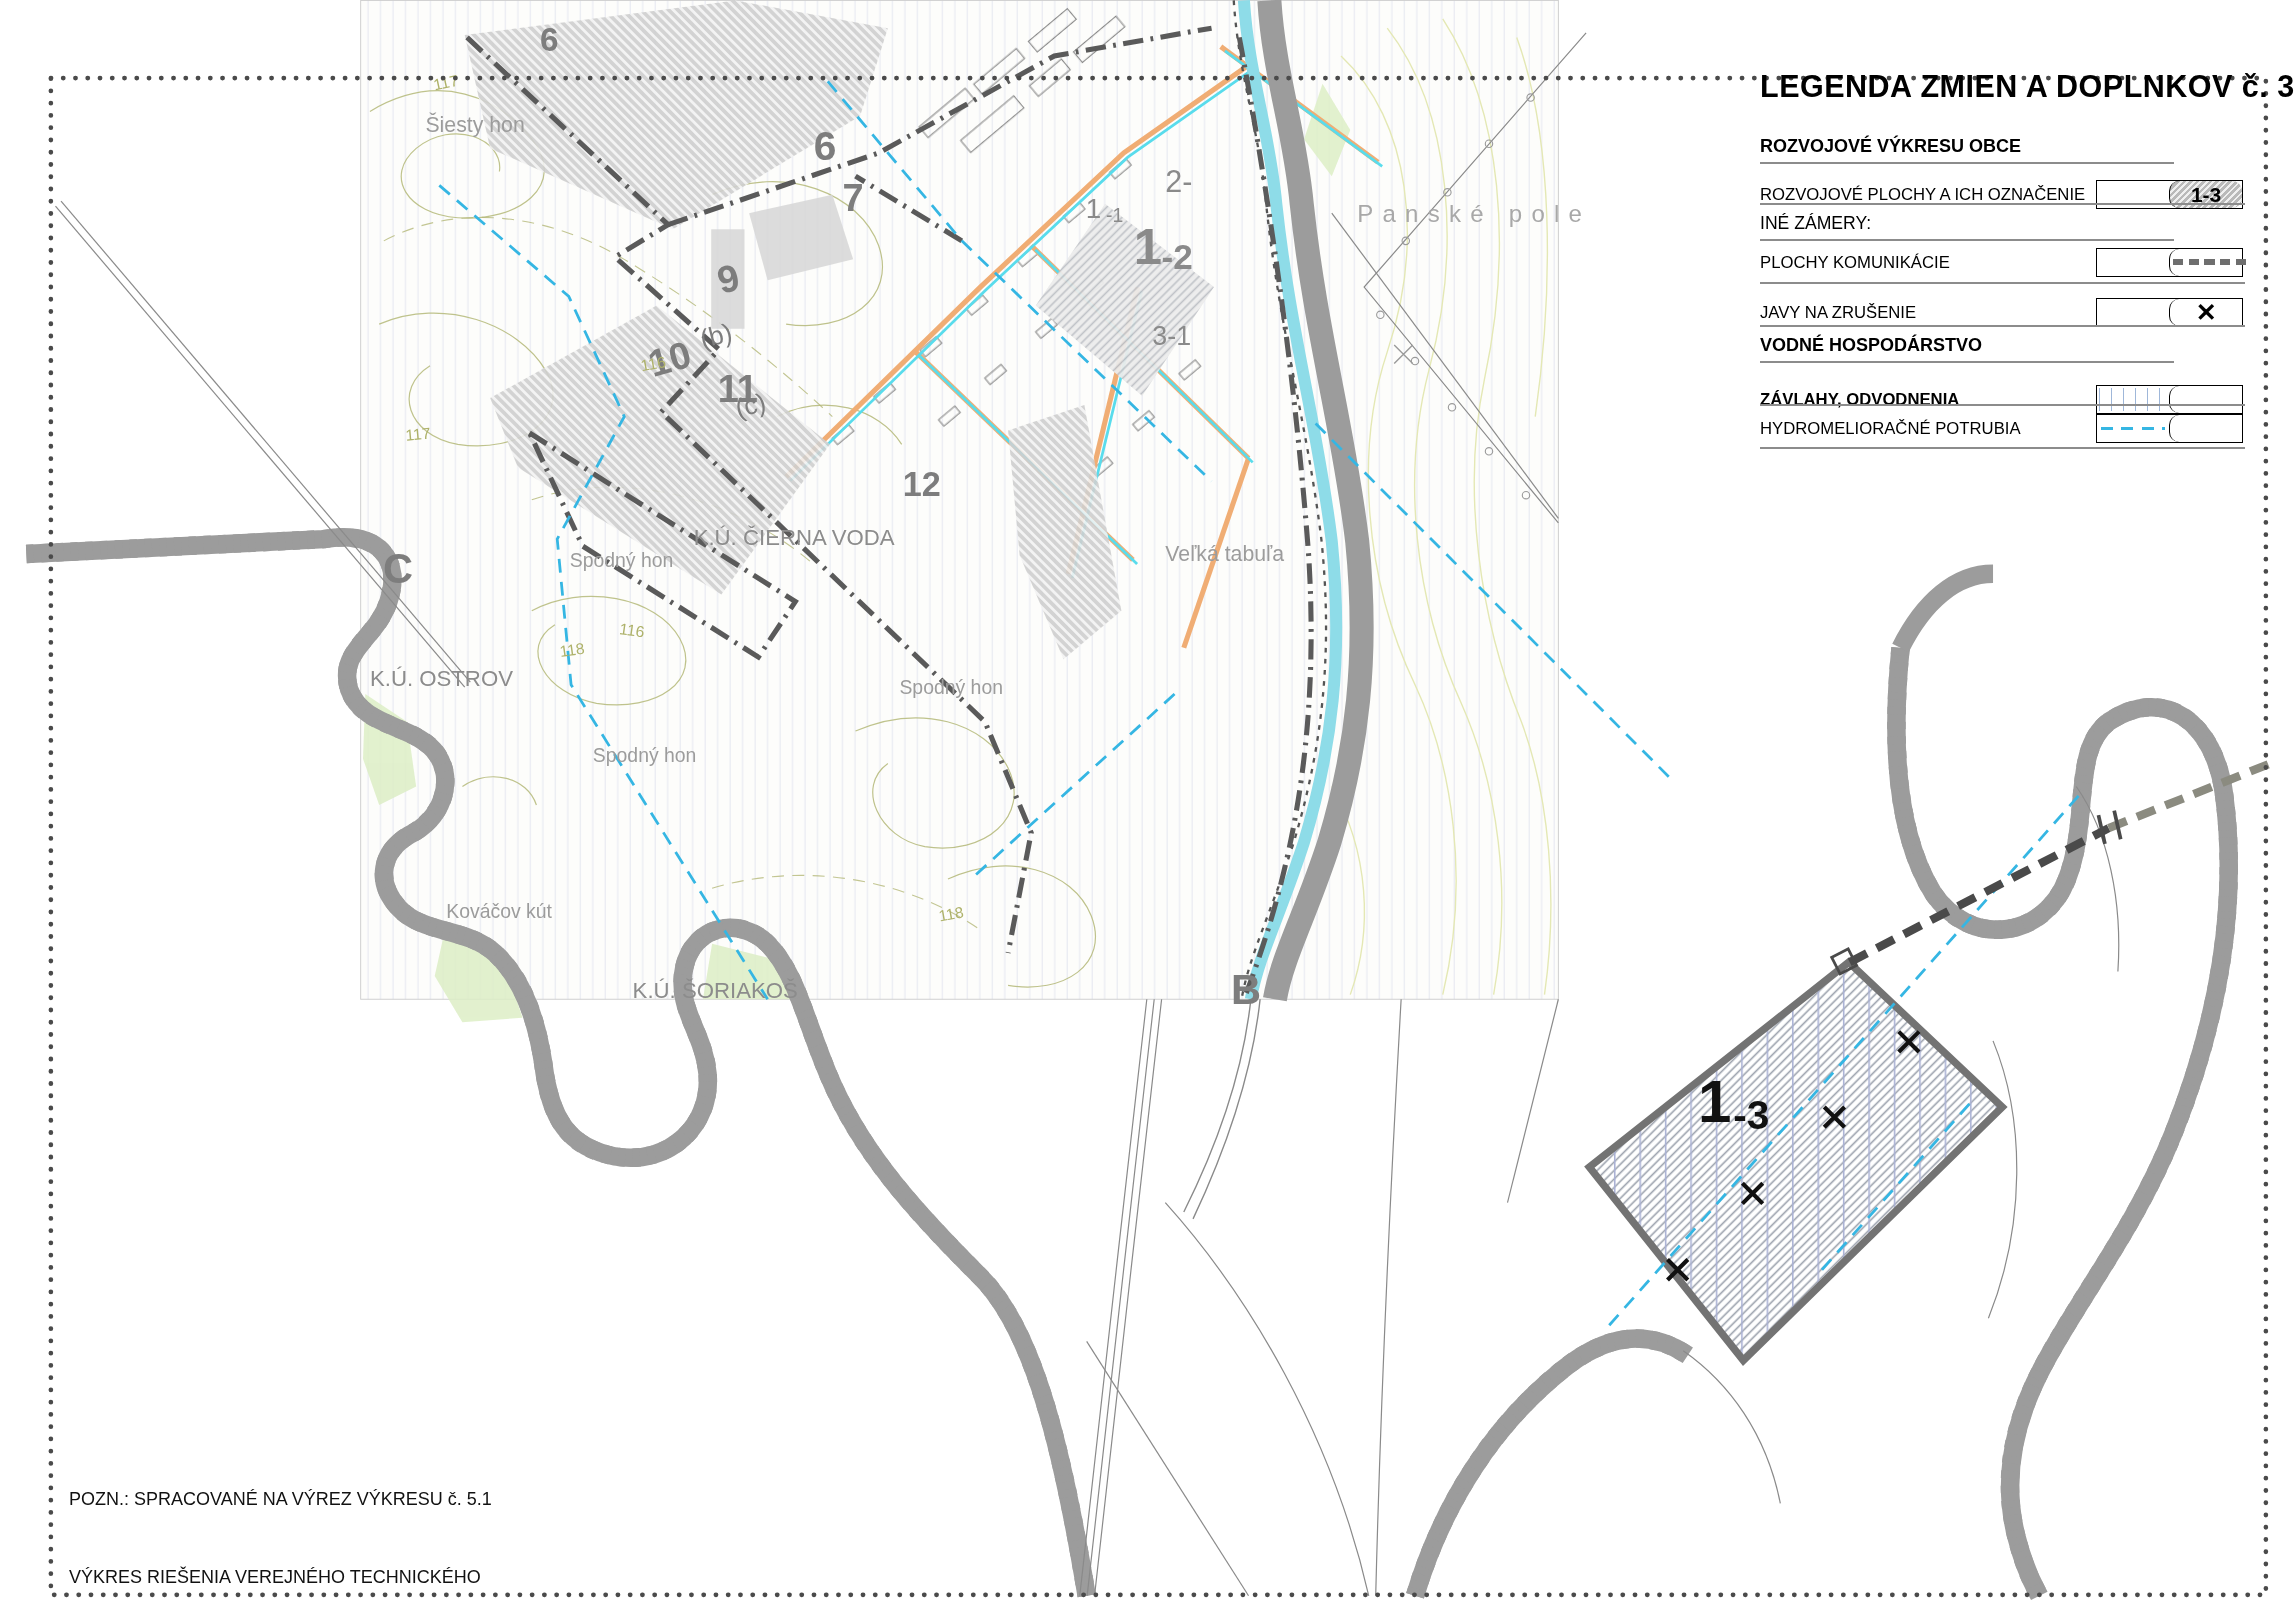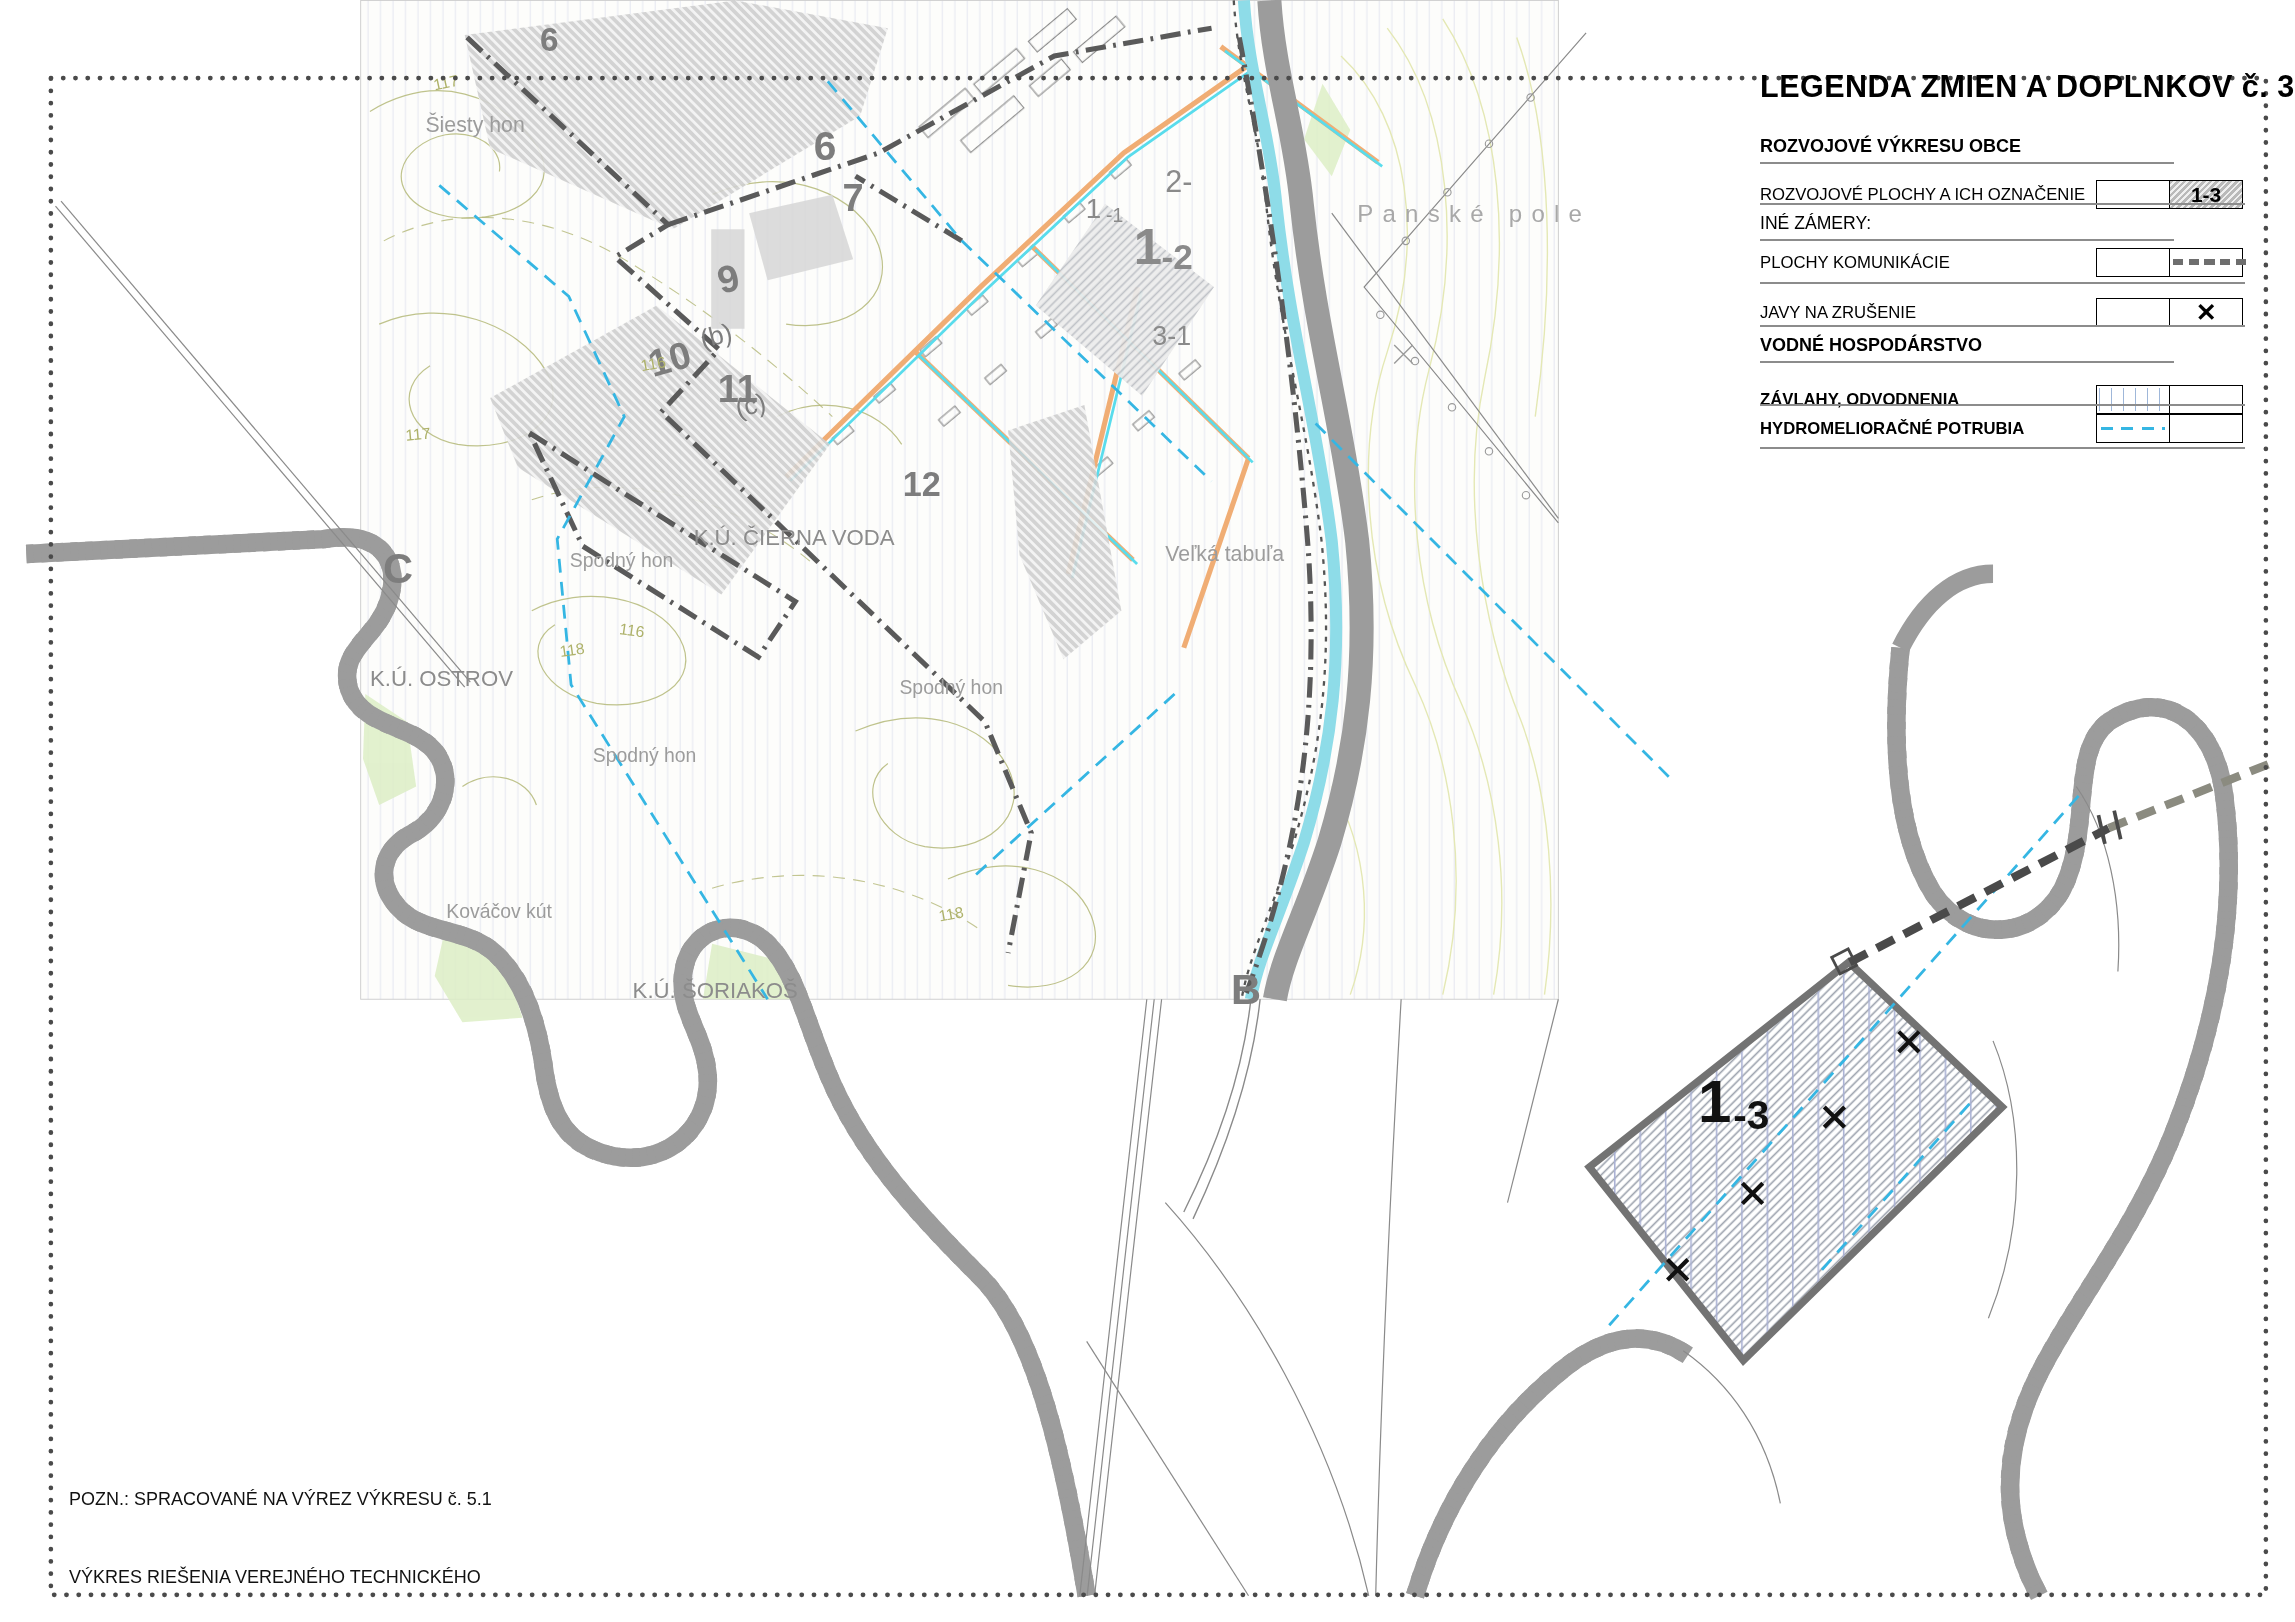--- a/index.html
+++ b/index.html
@@ -10,21 +10,21 @@
   
   .legend{position:absolute;left:1760px;top:69px;width:485px;color:#000;}
   .lg-title{font-size:30.5px;font-weight:bold;letter-spacing:0.5px;white-space:nowrap;}
   .lg-row{position:absolute;left:0;width:485px;height:30px;}
   .lg-head{font-size:18px;font-weight:bold;white-space:nowrap;}
   .lg-head2{font-size:17.6px;font-weight:400;white-space:nowrap;}
   .lg-label{font-size:16.7px;white-space:nowrap;position:absolute;left:0;top:4.6px;}
   .lg-rule{position:absolute;left:0;height:2.3px;background:#8c8c8c;}
   .swatch{position:absolute;right:1.9px;top:0;width:147px;height:29px;border:1.4px solid #000;
           display:flex;box-sizing:border-box;}
-  .cell{flex:1;position:relative;box-sizing:border-box;}
+  .cell{flex:1;position:relative;box-sizing:border-box;border-radius:10px;}
   .cell + .cell{border-left:1.4px solid #000;}
   .cell.hatch{background:repeating-linear-gradient(135deg,#b9b9b9 0 2.8px,#efefef 2.8px 4.6px);
               background-color:#b9b9b9;}
   .cell .badge{position:absolute;inset:0;display:flex;align-items:center;justify-content:center;
                font-weight:bold;font-size:21px;color:#000;}
   .cell .roaddash{position:absolute;left:2.8px;right:-3.7px;top:50%;height:6px;margin-top:-3.2px;
                background:repeating-linear-gradient(90deg,#6e6e6e 0 10.2px,transparent 10.2px 15.7px);}
   .cell .xmark{position:absolute;inset:0;display:flex;align-items:center;justify-content:center;
                font-size:25px;font-weight:bold;color:#000;}
   .cell .vlines{position:absolute;inset:1.9px;
@@ -323,21 +323,21 @@
     <span class="lg-label">ZÁVLAHY, ODVODNENIA</span>
     <span class="swatch">
       <span class="cell">
             <span class="vlines"></span>
           </span>
       <span class="cell"></span>
     </span>
   </div>
   <div class="lg-rule" style="top:335px;width:485px;"></div>
 
-  <div class="lg-row" style="top:345px;font-weight:bold;">
+  <div class="lg-row" style="top:345px;">
     <span class="lg-label">HYDROMELIORAČNÉ POTRUBIA</span>
     <span class="swatch">
       <span class="cell">
             <span class="pipedash"></span>
           </span>
       <span class="cell"></span>
     </span>
   </div>
   <div class="lg-rule" style="top:378px;width:485px;"></div>
 </div>

